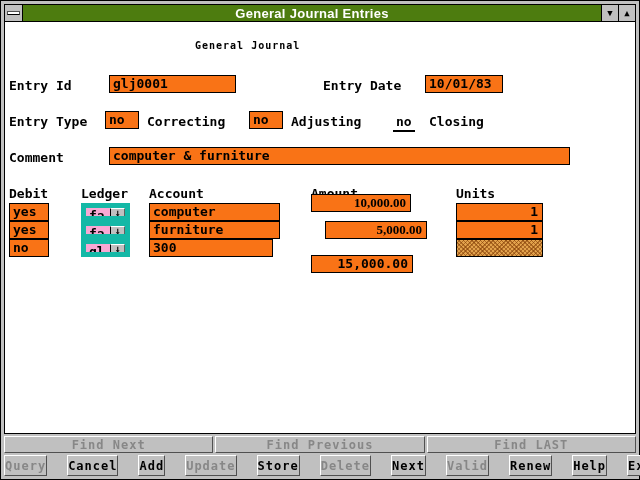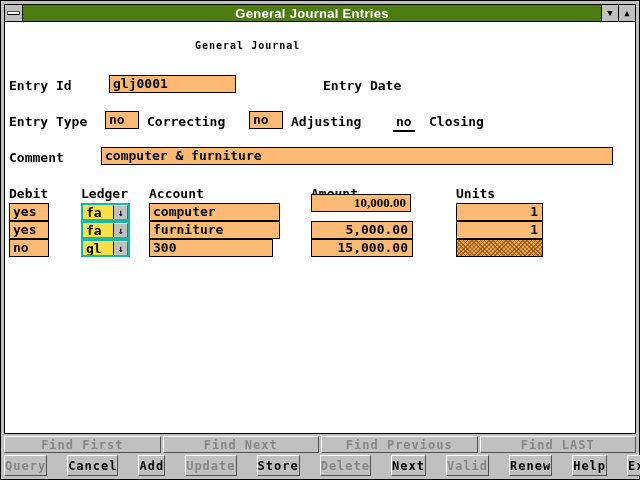--- a/index.html
+++ b/index.html
@@ -14,25 +14,25 @@
   .sysbar { width:13px; height:4px; background:#fff; border:1px solid #505050; border-bottom-color:#000; }
   .title { flex:1; color:#fff; font-family:"Liberation Sans", sans-serif; font-weight:bold;
     font-size:13px; display:flex; align-items:center; justify-content:center; letter-spacing:.3px; }
   .tbtn { width:17px; background:#c0c0c0; border-left:1px solid #000;
     display:flex; align-items:center; justify-content:center; font-size:9px; color:#000; }
   
   .client { flex:1 1 auto; background:#fff; border:1px solid #000; border-top:none;
     position:relative; font-size:13px; font-weight:bold; color:#000; }
   .lbl { position:absolute; white-space:pre; }
   .heading { letter-spacing:1px; font-size:10px; }
-  .field { position:absolute; height:18px; background:#fdba74; border:1px solid #000;
+  .field { position:absolute; height:18px; background:#f97316; border:1px solid #000;
     line-height:16px; padding-left:3px; white-space:pre; overflow:hidden; }
   .right { text-align:right; padding-right:4px; }
   .u { border-bottom:2px solid #000; padding:0 3px 1px 3px; }
-  .combo { position:absolute; height:18px; border:2px solid #14b8a6; background:#fde047;
+  .combo { position:absolute; height:18px; border:5px solid #14b8a6; background:#f9a8d4;
     display:flex; overflow:hidden; }
   .combo-text { flex:1; line-height:16px; padding-left:3px; }
   .combo-btn { width:15px; background:#c0c0c0; border-left:1px solid #000;
     border-top:1px solid #fff; border-right:1px solid #606060;
     display:flex; align-items:center; justify-content:center; font-size:10px; }
   .hatched { background-color:#e2a24c;
     background-image:
       repeating-linear-gradient(45deg, rgba(130,60,5,.55) 0 1px, transparent 1px 3px),
       repeating-linear-gradient(-45deg, rgba(130,60,5,.55) 0 1px, transparent 1px 3px); }
   
@@ -62,31 +62,32 @@
       <span>▲</span>
     </div>
   </div>
 
   <div class="client">
     <span class="lbl heading" style="left:190px; top:18px;">General Journal</span>
 
     <span class="lbl" style="left:4px;  top:56px;">Entry Id</span>
     <div class="field" style="left:104px; top:53px; width:127px;">glj0001</div>
     <span class="lbl" style="left:318px; top:56px;">Entry Date</span>
+    <div class="field" style="left:420px; top:53px; width:78px;">10/01/83</div>
 
     <span class="lbl" style="left:4px;  top:92px;">Entry Type</span>
     <div class="field" style="left:100px; top:89px; width:34px;">no</div>
     <span class="lbl" style="left:142px; top:92px;">Correcting</span>
     <div class="field" style="left:244px; top:89px; width:34px;">no</div>
     <span class="lbl" style="left:286px; top:92px;">Adjusting</span>
     <span class="lbl u" style="left:388px; top:92px;">no</span>
     <span class="lbl" style="left:424px; top:92px;">Closing</span>
 
     <span class="lbl" style="left:4px; top:128px;">Comment</span>
-    <div class="field" style="left:96px; top:125px; width:512px;">computer &amp; furniture</div>
+    <div class="field" style="left:104px; top:125px; width:461px;">computer &amp; furniture</div>
 
     <span class="lbl" style="left:4px;   top:164px;">Debit</span>
     <span class="lbl" style="left:76px;  top:164px;text-align:center;">Ledger</span>
     <span class="lbl" style="left:144px; top:164px;">Account</span>
     <span class="lbl" style="left:306px; top:164px;">Amount</span>
     <span class="lbl" style="left:451px; top:164px;">Units</span>
 
     <div>
       <div class="field" style="left:4px; top:181px; width:40px;">yes</div>
       <div class="combo" style="left:76px; top:181px; width:49px;">
@@ -102,40 +103,39 @@
 
     <div>
       <div class="field" style="left:4px; top:199px; width:40px;">yes</div>
       <div class="combo" style="left:76px; top:199px; width:49px;">
         <div class="combo-text">fa</div>
         <div class="combo-btn">
             <span>↓</span>
           </div>
       </div>
       <div class="field" style="left:144px; top:199px; width:131px;">furniture</div>
-      <div class="field right" style="left:306px; top:199px; width:102px;">5,000.00</div>
+      <div class="field right" style="left:320px; top:199px; width:102px;font-family:Liberation Serif, serif;">5,000.00</div>
       <div class="field right" style="left:451px; top:199px; width:87px;">1</div>
     </div>
 
     <div>
       <div class="field" style="left:4px; top:217px; width:40px;">no</div>
       <div class="combo" style="left:76px; top:217px; width:49px;">
         <div class="combo-text">gl</div>
         <div class="combo-btn">
             <span>↓</span>
           </div>
       </div>
       <div class="field" style="left:144px; top:217px; width:124px;">300</div>
-      <div class="field right" style="left:306px; top:217px; width:102px;">15,000.00</div>
+      <div class="field right" style="left:306px; top:233px; width:102px;">15,000.00</div>
       <div class="field right hatched" style="left:451px; top:217px; width:87px;"></div>
     </div>
   </div>
 
   <div class="findrow">
-    <div class="btn disabled">Find First</div>
     <div class="btn disabled">Find Next</div>
     <div class="btn disabled">Find Previous</div>
     <div class="btn disabled">Find LAST</div>
   </div>
 
   <div class="actionrow">
     <div class="btn disabled">Query</div>
     <div class="btn">Cancel</div>
     <div class="btn">Add</div>
     <div class="btn disabled">Update</div>

